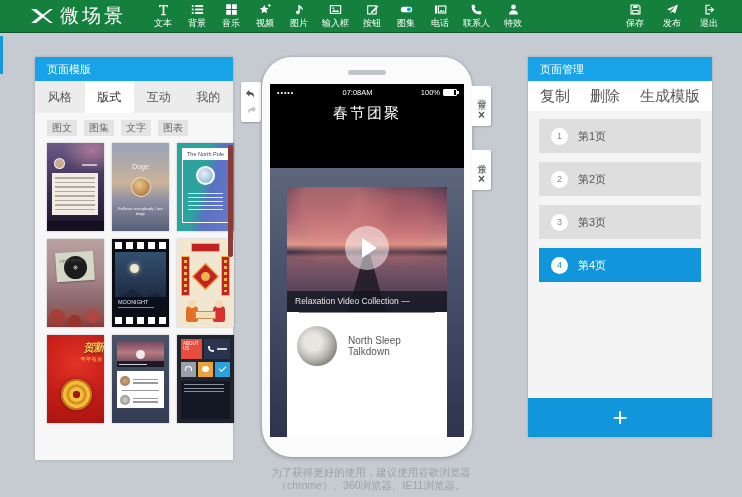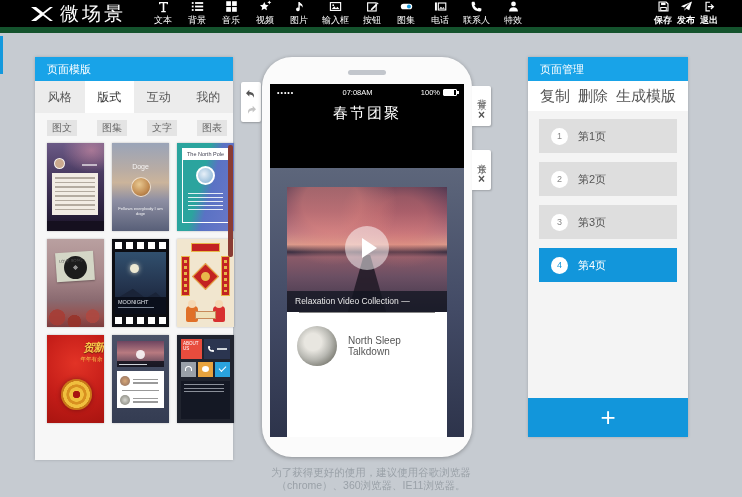--- a/index.html
+++ b/index.html
@@ -1,40 +1,40 @@
 <!DOCTYPE html>
 <html><head>
 <meta charset="utf-8">
 <style>
   * { box-sizing: border-box; margin: 0; padding: 0; }
   html,body { width:742px; height:497px; }
   body { font-family:"Liberation Sans", sans-serif; background:#c6cbd1; overflow:hidden; }
   #app { position:relative; width:742px; height:497px; background:#c6cbd1; overflow:hidden; }
 
   
-  .topbar { position:absolute; top:0; left:0; right:0; height:33px; background:#000000;
-            border-bottom:6px solid #14532d; display:flex; align-items:center; color:#fff; }
+  .topbar { position:absolute; top:0; left:0; right:0; height:33px; background:#15803d;
+            border-bottom:1px solid #14532d; display:flex; align-items:center; color:#fff; }
   .logo { display:flex; align-items:center; margin-left:30px; gap:6px; }
   .logo svg { width:24px; height:18px; }
   .logo-text { font-size:19px; letter-spacing:3px; }
   .tb-items { display:flex; margin-left:26px; gap:12px; align-items:flex-end; }
   .tb-item { display:flex; flex-direction:column; align-items:center; cursor:pointer; min-width:22px; }
   .tb-item svg { width:13px; height:13px; }
   .tb-lbl { font-size:9px; margin-top:1px; white-space:nowrap; }
-  .tb-actions { margin-left:auto; margin-right:22px; display:flex; gap:1px; align-items:center;font-weight:bold; }
+  .tb-actions { margin-left:auto; margin-right:22px; display:flex; gap:15px; align-items:center; }
   .edge-sliver { position:absolute; left:0; top:36px; width:3px; height:38px; background:#1499dd; }
 
   
   .lpanel { position:absolute; left:35px; top:57px; width:198px; height:403px; background:#f7f7f7;
             box-shadow:0 0 3px rgba(0,0,0,.18); }
   .panel-header { height:24px; background:#18a3e8; color:#fff; font-size:11px; line-height:24px; padding-left:12px; }
   .lp-tabs { display:flex; background:#ececec; height:32px; }
   .lp-tab { flex:1; text-align:center; line-height:32px; font-size:12px; color:#555; cursor:pointer; }
   .lp-tab.active { background:#fff; color:#333; }
-  .lp-chips { display:flex; gap:20px; padding:7px 0 6px 12px; }
+  .lp-chips { display:flex; gap:7px; padding:7px 0 6px 12px; }
   .chip { font-size:10px; color:#666; background:#e4e4e4; padding:2px 5px; line-height:12px; cursor:pointer; }
   .lp-grid { display:grid; grid-template-columns:repeat(3,57px); grid-auto-rows:88px; gap:8px 8px; padding:1px 0 0 12px; }
   .thumb { position:relative; overflow:hidden; cursor:pointer; box-shadow:0 0 2px rgba(0,0,0,.25); }
   .lp-scroll { position:absolute; right:0; top:88px; width:5px; height:112px; background:#8a3c34; border-radius:2px; cursor:pointer; }
 
   
   .t1 { background:linear-gradient(180deg,#6b5a86 0%,#4a3b62 35%,#2c2240 75%,#1a1426 100%); }
   .t1 .glow { position:absolute; top:0; right:0; width:42px; height:30px;
               background:radial-gradient(ellipse at 70% 25%,rgba(225,150,170,.55),transparent 70%); }
   .t1 .ava { position:absolute; left:7px; top:15px; width:11px; height:11px; border-radius:50%;
@@ -190,21 +190,21 @@
 
   .side-tab { position:absolute; left:472px; width:19px; background:#fff; border-radius:0 2px 2px 0;
               box-shadow:1px 1px 2px rgba(0,0,0,.2); display:flex; flex-direction:column; align-items:center;
               padding:6px 0 5px; gap:3px; cursor:pointer; }
   .side-tab .v { writing-mode:vertical-lr; text-orientation:upright; font-size:9px; color:#666; letter-spacing:2px; }
   .st-min { font-size:9px; color:#777; line-height:8px; cursor:pointer; }
   .st-close { font-size:12px; color:#555; font-weight:bold; line-height:11px; cursor:pointer; }
   .tab-bg { top:86px; } .tab-music { top:150px; }
 
   
-  .rpanel { position:absolute; left:528px; top:57px; width:160px; box-shadow:0 0 3px rgba(0,0,0,.18); }
+  .rpanel { position:absolute; left:528px; top:57px; width:184px; box-shadow:0 0 3px rgba(0,0,0,.18); }
   .rp-actions { background:#fff; height:30px; display:flex; align-items:center; justify-content:space-between;
                 padding:0 12px; font-size:15px; color:#555; }
   .rp-actions span { cursor:pointer; }
   .rp-list { background:#f4f4f4; height:287px; padding:8px 11px 0; }
   .page-item { height:34px; background:#dedede; display:flex; align-items:center; gap:10px; padding-left:12px;
                margin-bottom:9px; font-size:11px; color:#555; cursor:pointer; }
   .pi-num { width:17px; height:17px; border-radius:50%; background:#fff; color:#888; font-size:9px;
             display:flex; align-items:center; justify-content:center; flex:none; }
   .page-item.active { background:#1296db; color:#fff; }
   .page-item.active .pi-num { color:#1296db; }

